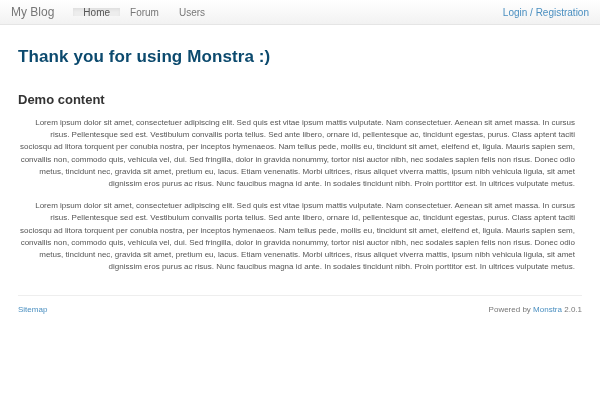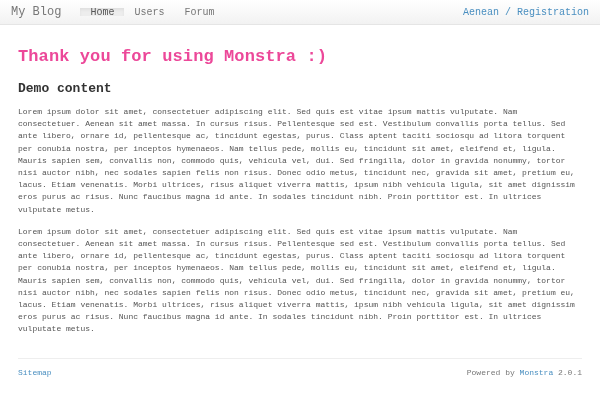--- a/index.html
+++ b/index.html
@@ -13,21 +13,20 @@
     font-family: "Liberation Sans", sans-serif;
     font-size: 11px;
     color: #333333;
     overflow: hidden;
   }
   .page {
     width: 600px;
     height: 360px;
     position: relative;
     background: #ffffff;
-    font-family: Liberation Mono, monospace;
   }
 
   
   .navbar {
     height: 24px;
     background: #f8f8f8;
     background-image: linear-gradient(to bottom, #ffffff, #f2f2f2);
     border-bottom: 1px solid #e5e5e5;
     display: flex;
     align-items: stretch;
@@ -76,36 +75,36 @@
     white-space: nowrap;
   }
 
   
   .container {
     padding: 0 18px;
   }
   h1.page-title {
     font-size: 17px;
     font-weight: bold;
-    color: #ec4899;
+    color: #0c4a6e;
     margin: 22px 0 0 0;
     letter-spacing: 0.1px;
   }
   h2.section-title {
     font-size: 13px;
     font-weight: bold;
     color: #333333;
-    margin: 15px 0 0 0;
+    margin: 25px 0 0 0;
   }
   p.body-text {
     font-size: 8px;
     line-height: 12.2px;
     color: #555555;
     margin: 10px 7px 0 0;
-    text-align: left;
+    text-align: right;
   }
 
   
   .footer {
     margin: 22px 18px 0 18px;
     border-top: 1px solid #eeeeee;
     padding-top: 9px;
     display: flex;
     align-items: center;
     justify-content: space-between;
@@ -124,25 +123,25 @@
 </style>
 </head>
 <body>
 
 <div class="page">
 
   <div class="navbar">
     <a class="brand" href="#">My Blog</a>
     <div class="nav-items">
       <a class="nav-item active" href="#">Home</a>
+      <a class="nav-item" href="#">Forum</a>
       <a class="nav-item" href="#">Users</a>
-      <a class="nav-item" href="#">Forum</a>
     </div>
     <div class="nav-right">
-      <a href="#">Aenean / Registration</a>
+      <a href="#">Login / Registration</a>
     </div>
   </div>
 
   <div class="container">
     <h1 class="page-title">Thank you for using Monstra :)</h1>
 
     <h2 class="section-title">Demo content</h2>
     <p class="body-text">Lorem ipsum dolor sit amet, consectetuer adipiscing elit. Sed quis est vitae ipsum mattis vulputate. Nam consectetuer. Aenean sit amet massa. In cursus risus. Pellentesque sed est. Vestibulum convallis porta tellus. Sed ante libero, ornare id, pellentesque ac, tincidunt egestas, purus. Class aptent taciti sociosqu ad litora torquent per conubia nostra, per inceptos hymenaeos. Nam tellus pede, mollis eu, tincidunt sit amet, eleifend et, ligula. Mauris sapien sem, convallis non, commodo quis, vehicula vel, dui. Sed fringilla, dolor in gravida nonummy, tortor nisi auctor nibh, nec sodales sapien felis non risus. Donec odio metus, tincidunt nec, gravida sit amet, pretium eu, lacus. Etiam venenatis. Morbi ultrices, risus aliquet viverra mattis, ipsum nibh vehicula ligula, sit amet dignissim eros purus ac risus. Nunc faucibus magna id ante. In sodales tincidunt nibh. Proin porttitor est. In ultrices vulputate metus.</p>
 
     <p class="body-text">Lorem ipsum dolor sit amet, consectetuer adipiscing elit. Sed quis est vitae ipsum mattis vulputate. Nam consectetuer. Aenean sit amet massa. In cursus risus. Pellentesque sed est. Vestibulum convallis porta tellus. Sed ante libero, ornare id, pellentesque ac, tincidunt egestas, purus. Class aptent taciti sociosqu ad litora torquent per conubia nostra, per inceptos hymenaeos. Nam tellus pede, mollis eu, tincidunt sit amet, eleifend et, ligula. Mauris sapien sem, convallis non, commodo quis, vehicula vel, dui. Sed fringilla, dolor in gravida nonummy, tortor nisi auctor nibh, nec sodales sapien felis non risus. Donec odio metus, tincidunt nec, gravida sit amet, pretium eu, lacus. Etiam venenatis. Morbi ultrices, risus aliquet viverra mattis, ipsum nibh vehicula ligula, sit amet dignissim eros purus ac risus. Nunc faucibus magna id ante. In sodales tincidunt nibh. Proin porttitor est. In ultrices vulputate metus.</p>

